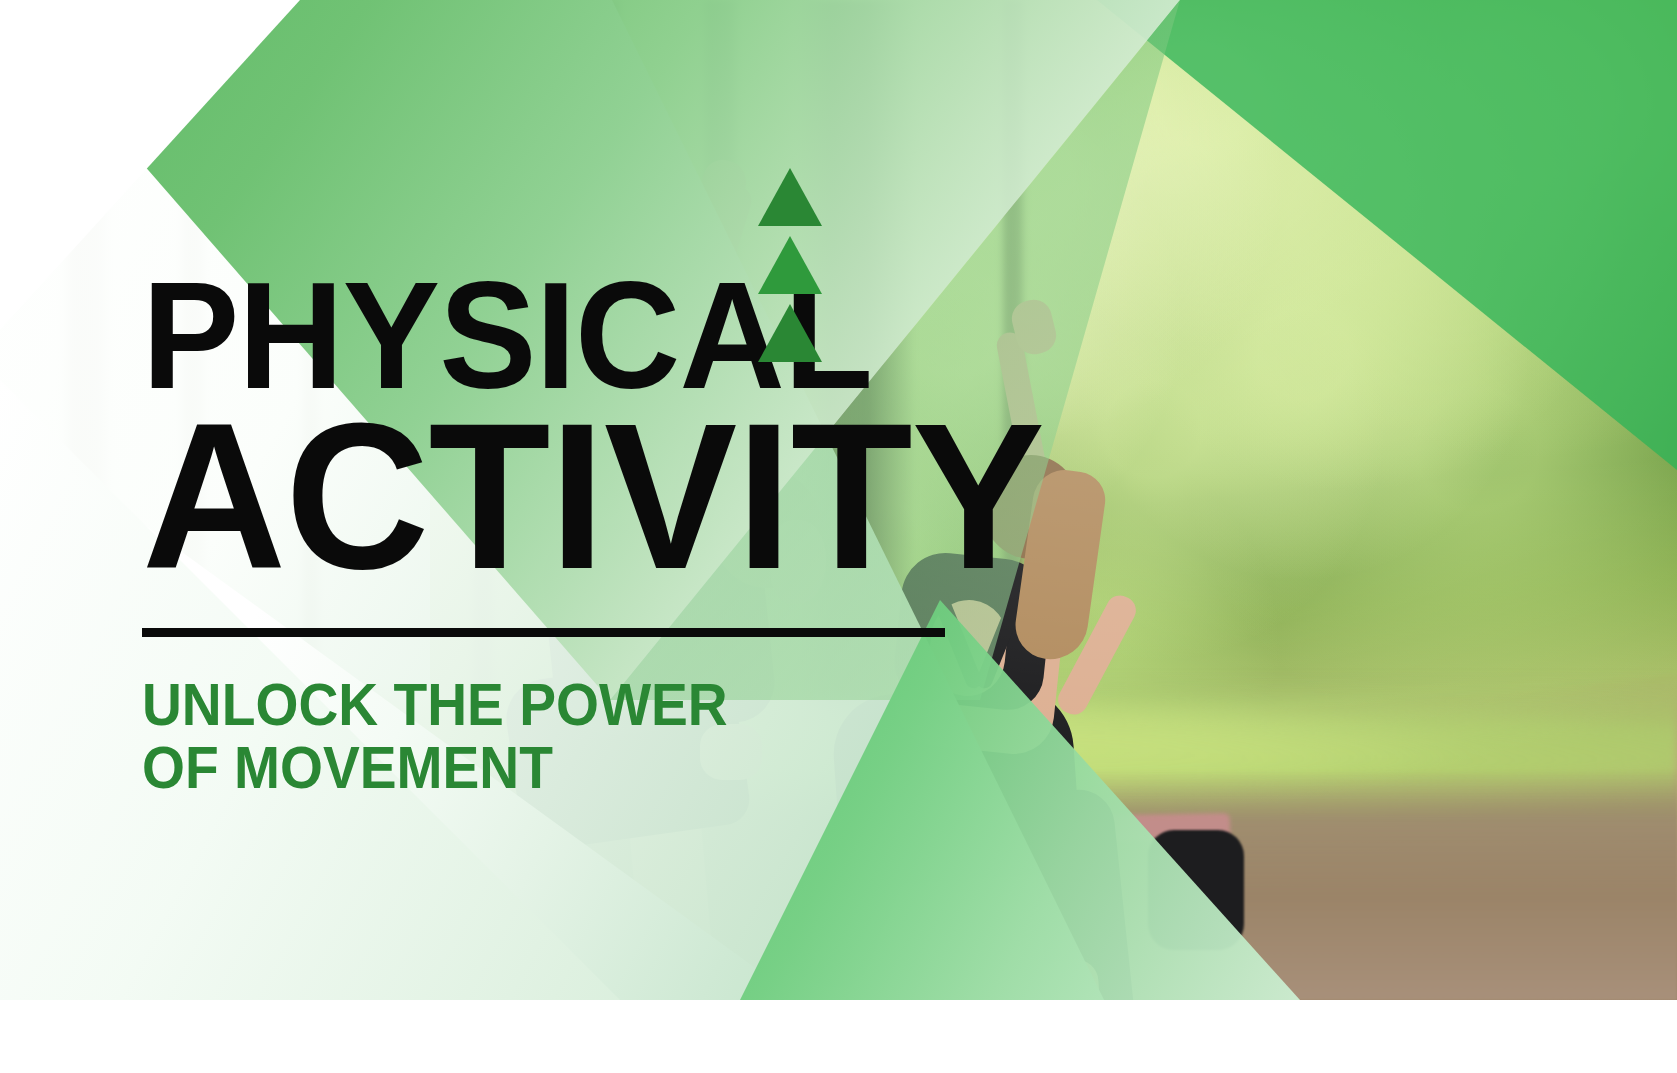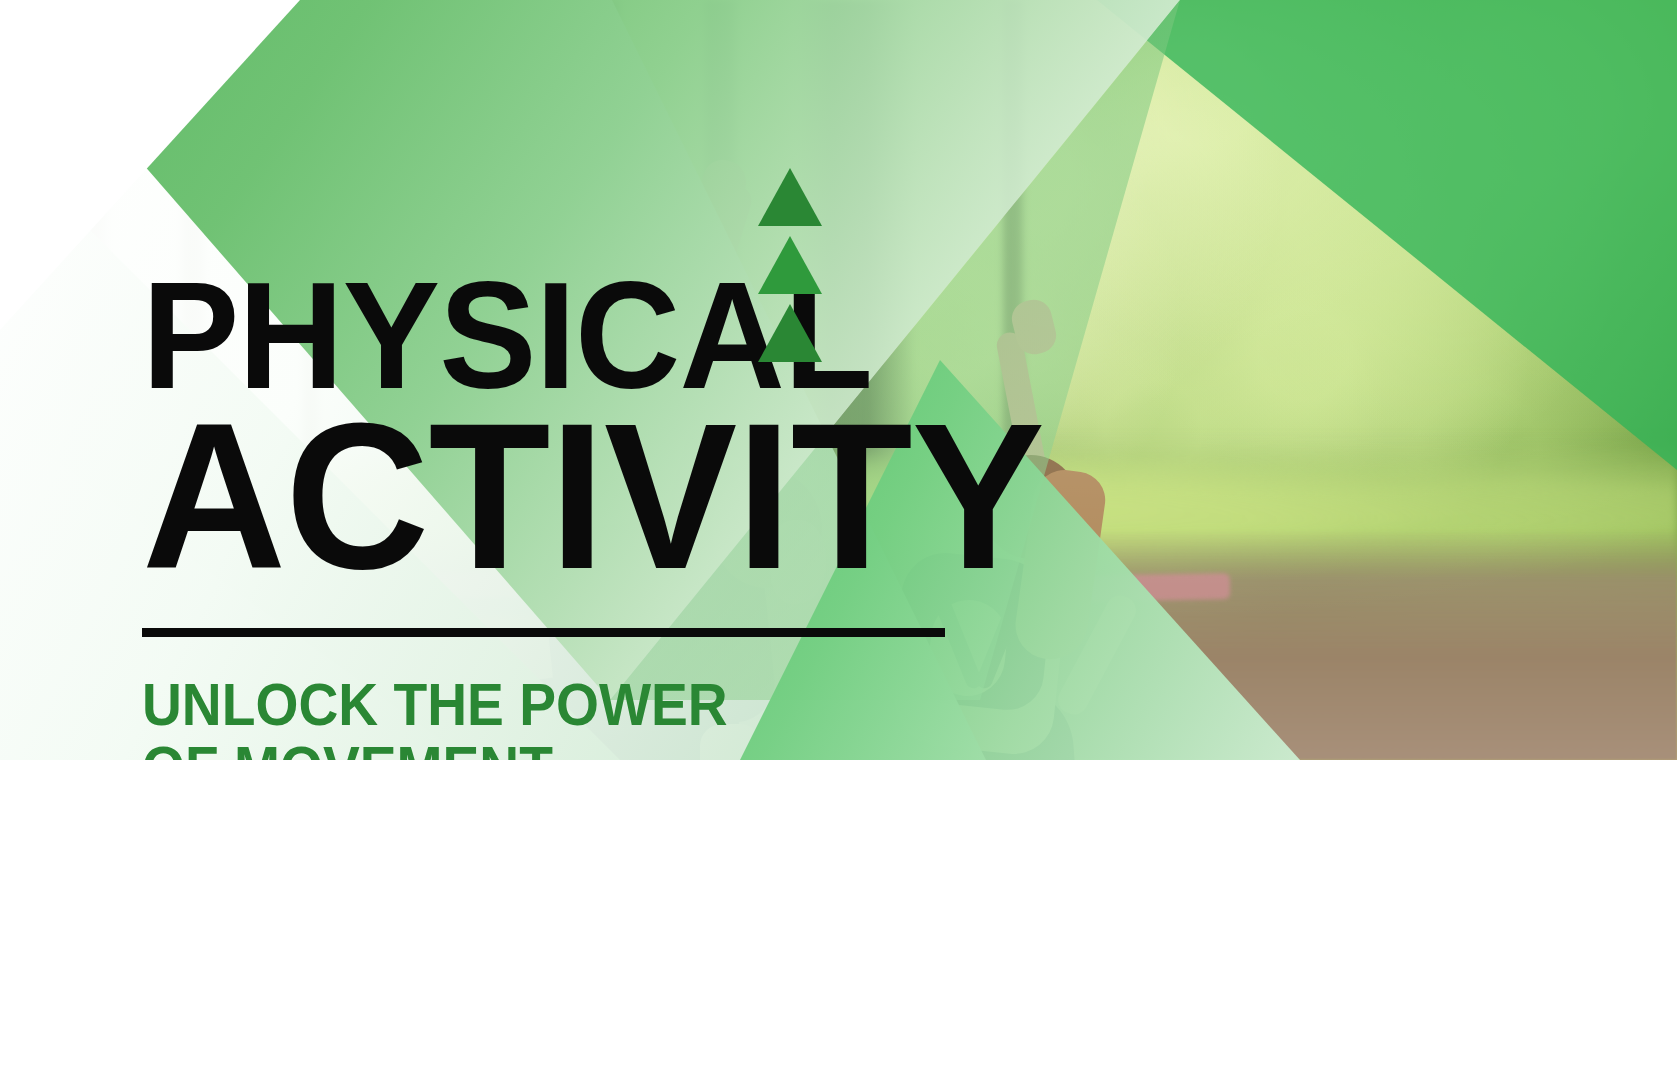--- a/index.html
+++ b/index.html
@@ -1,21 +1,21 @@
 <!DOCTYPE html>
 <html><head>
 <meta charset="utf-8">
 <style>
   html,body{margin:0;padding:0;background:#fff;}
   body{font-family:"Liberation Sans", sans-serif;}
 
   .banner{
     position:relative;
     width:1677px;
-    height:760px;
+    height:1000px;
     overflow:hidden;
     background:#ffffff;
   }
 
   
   .photo-layer{
     position:absolute;
     inset:0;
     overflow:hidden;
   }

